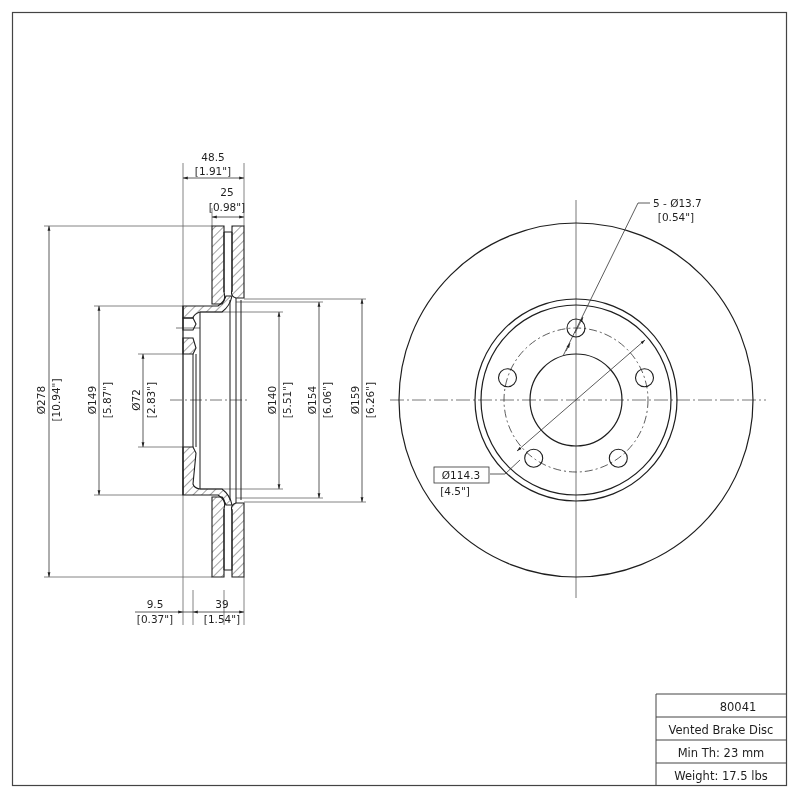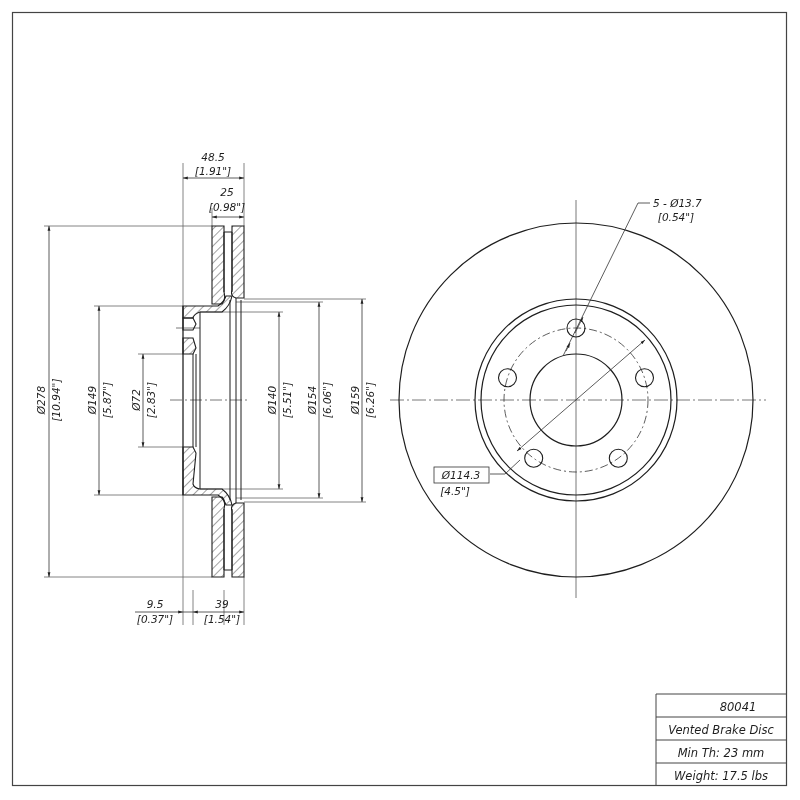--- a/index.html
+++ b/index.html
@@ -1,17 +1,17 @@
 <!DOCTYPE html>
 <html><head>
   <meta charset="utf-8">
   <style>
     html, body { margin:0; padding:0; background:#ffffff; }
     body { width:800px; height:800px; position:relative; overflow:hidden; font-family:"DejaVu Sans", sans-serif; }
-    #sheet { position:absolute; left:0; top:0; width:800px; height:800px;font-style:italic; }
+    #sheet { position:absolute; left:0; top:0; width:800px; height:800px; }
     svg text { font-family:"DejaVu Sans", sans-serif; fill:#1e1e1e; }
     .dim { font-size:10.5px; }
     .tbl { font-size:11.5px; }
   </style>
 </head>
 <body>
 
 <div id="sheet">
 <svg width="800" height="800" viewBox="0 0 800 800" xmlns="http://www.w3.org/2000/svg">
   <defs>

